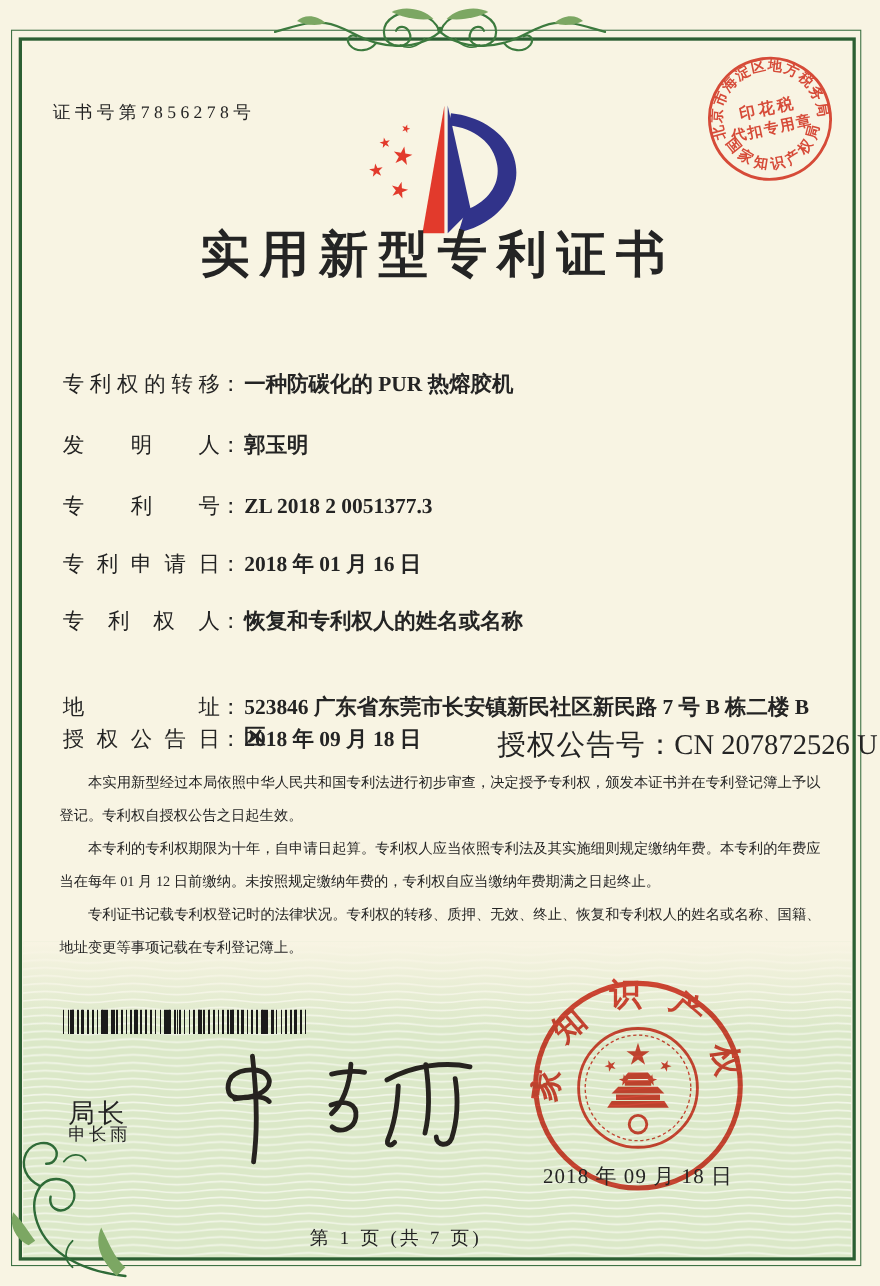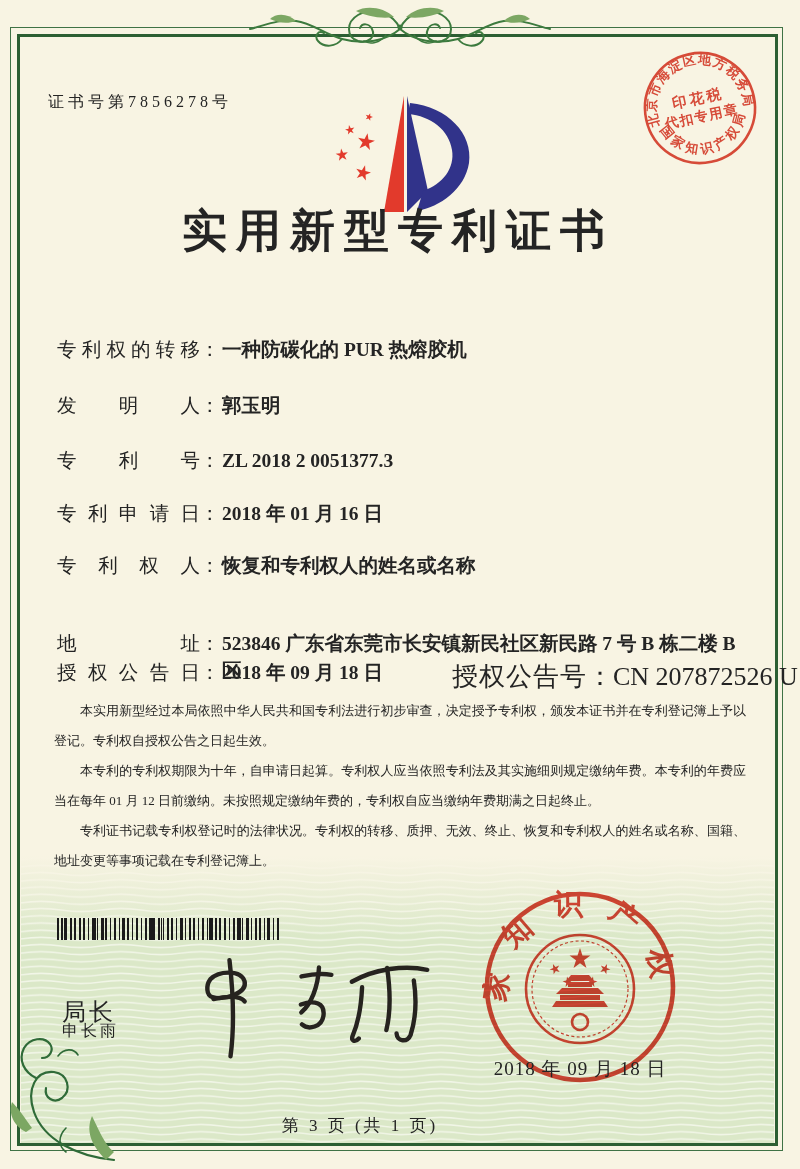--- a/index.html
+++ b/index.html
@@ -224,13 +224,13 @@
       <rect x="86" y="93" width="24" height="5"></rect>
       <path d="M74,105 h48 l-6,-6 h-36 Z"></path>
       <rect x="78" y="106" width="40" height="5"></rect>
       <path d="M70,118 h56 l-4,-6 h-48 Z"></path>
       <circle cx="98" cy="133" r="8" fill="none" stroke-width="2.6" stroke="#d93a2a"></circle>
     </g>
   </svg>
 </div>
 <div class="abs seal-date">2018 年 09 月 18 日</div>
 
-<div class="abs footer">第 3 页 (共 1 页)</div>
+<div class="abs footer">第 1 页 (共 7 页)</div>
 
 </body></html>

